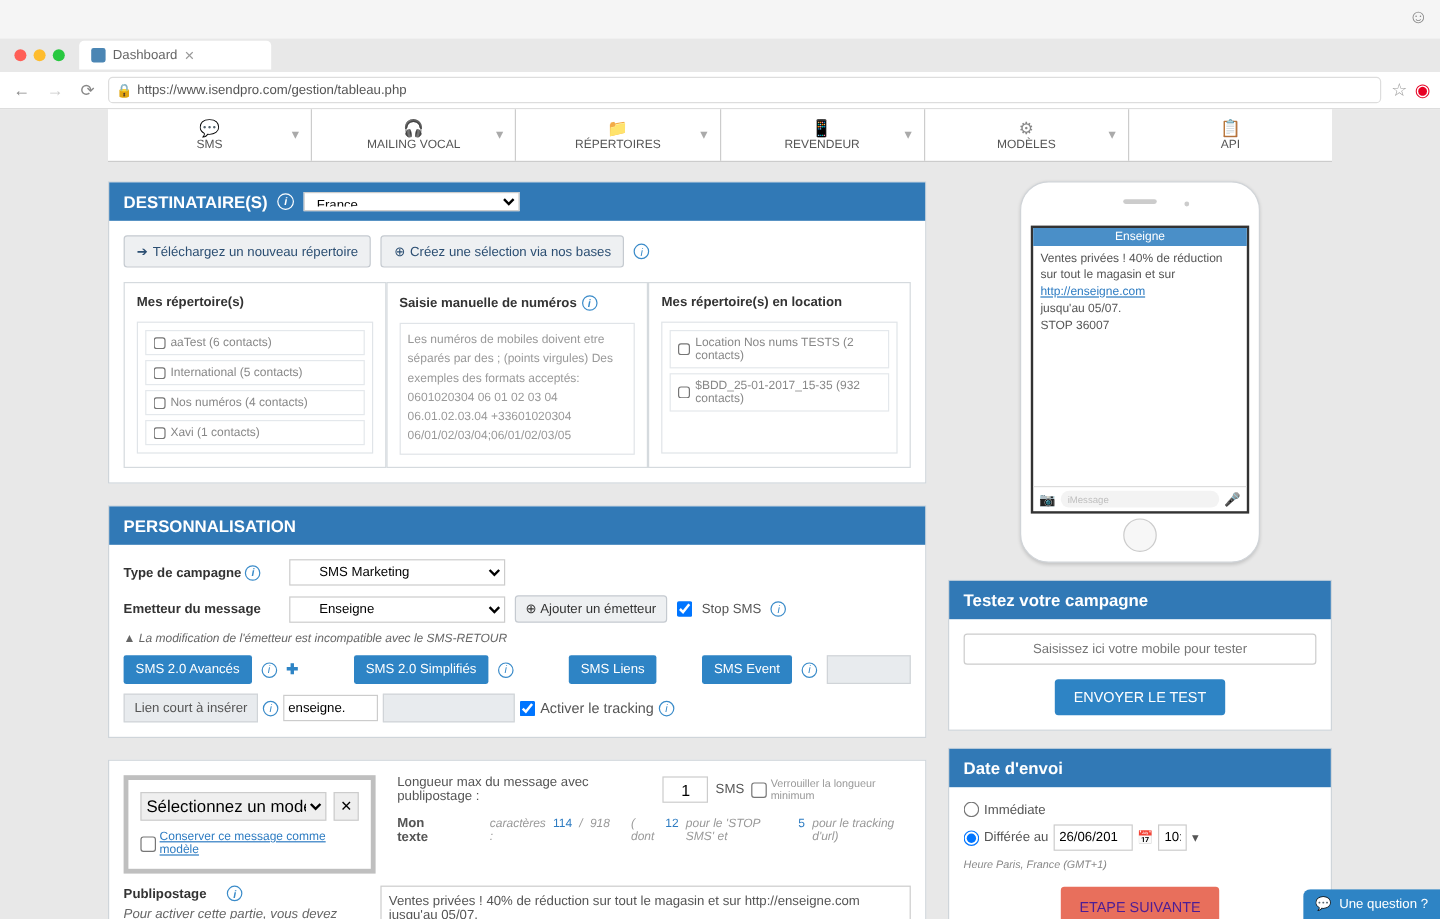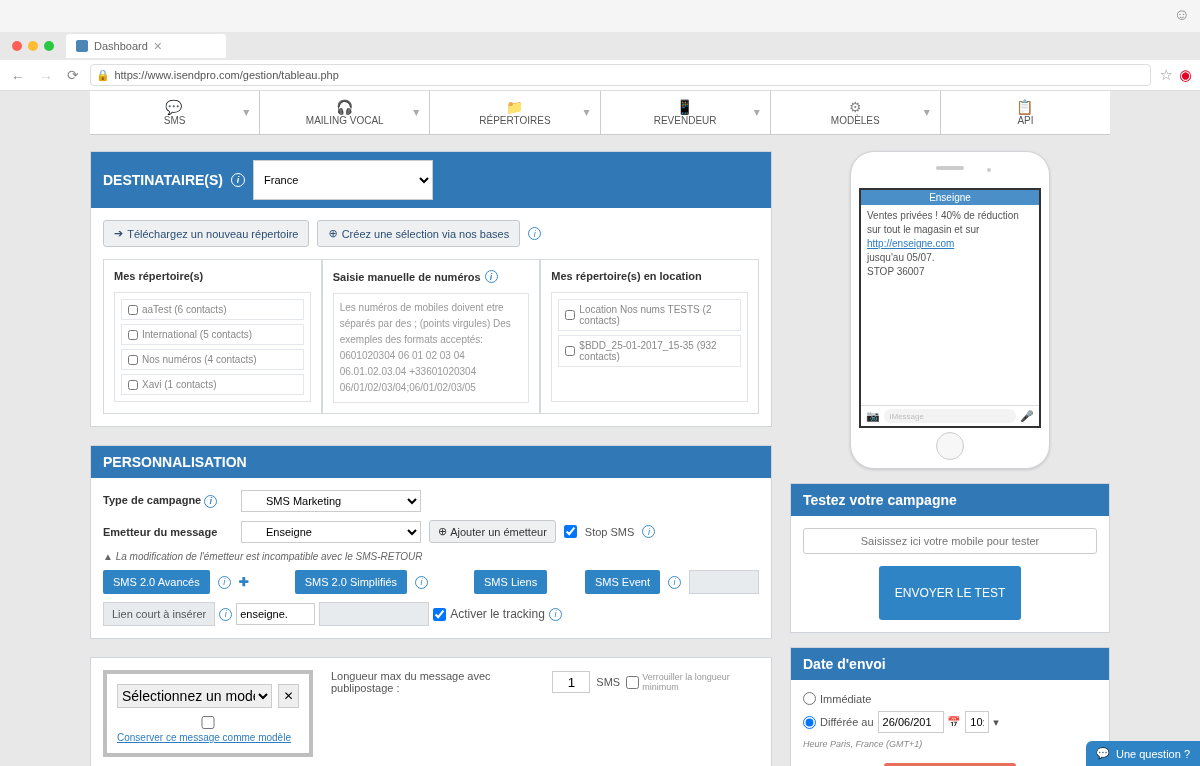--- a/index.html
+++ b/index.html
@@ -36,21 +36,21 @@
 
 .container { display: flex; gap: 18px; width: 1020px; margin: 16px auto; }
 .leftcol { flex: 1; display: flex; flex-direction: column; gap: 18px; }
 .rightcol { width: 320px; display: flex; flex-direction: column; gap: 14px; }
 
 .panel { background: #fff; border: 1px solid #cfd5da; }
 .panel-header { background: #3179b6; color: #fff; font-weight: bold; font-size: 14px; padding: 8px 12px; display: flex; align-items: center; gap: 8px; }
 .panel-header .info { display:inline-flex; width:14px; height:14px; border:1px solid #fff; border-radius:50%; align-items:center; justify-content:center; font-size:9px; font-style: italic; }
 .panel-body { padding: 12px; }
 
-select.country { background:#fff; border:1px solid #ccc; padding:3px 6px; font-size:11px; width:180px; height:40px; }
+select.country { background:#fff; border:1px solid #ccc; padding:3px 6px; font-size:11px; width:180px; height:16px; }
 
 .pill-row { display:flex; gap:8px; align-items:center; margin-bottom:12px; }
 .pill-btn { background:#eef0f2; border:1px solid #c5cad0; border-radius:3px; padding:6px 10px; font-size:11px; color:#2b4e72; cursor:pointer; display:inline-flex; align-items:center; gap:4px; }
 
 .triple { display:flex; }
 .box3 { flex:1; border:1px solid #d5dade; padding:10px; }
 .box3 h4 { font-size:11px; color:#333; font-weight:bold; margin-bottom:10px; display:flex; align-items:center; gap:4px; }
 .scroll-inner { border:1px solid #e0e4e8; padding:6px; height:110px; overflow:hidden; }
 .scroll-inner .mute { font-size:10px; color:#999; line-height:1.6; }
 .rep-item { border:1px solid #e4e8ec; padding:4px 6px; font-size:10px; color:#888; margin-bottom:4px; display:flex; align-items:center; gap:4px; }
@@ -68,30 +68,30 @@
 .sms-row { display:flex; align-items:center; gap:8px; flex-wrap:wrap; margin:8px 0; }
 .gray-slot { background:#e8ebee; display:inline-block; height:24px; width:70px; border:1px solid #d0d4d8; }
 .link-row { display:flex; align-items:center; gap:4px; margin-top:0; }
 .gray-pill { background:#e8ebee; color:#555; padding:5px 8px; border:1px solid #d0d4d8; font-size:11px; }
 
 
 .msg-top { display:flex; gap:18px; }
 .model-box { border:4px solid #bfbfbf; padding:10px; width:210px; }
 select.model { width:155px; height:24px; border:1px solid #ccc; font-size:14px; }
 .clear-btn { width:26px; height:24px; border:1px solid #ccc; background:#eee; font-size:12px; cursor:pointer; }
-.save-model { color:#2e7cc2; text-decoration:underline; font-size:10px; display:flex; gap:3px; margin-top:8px;flex-direction:column; }
+.save-model { color:#2e7cc2; text-decoration:underline; font-size:10px; display:flex; align-items:center; gap:3px; margin-top:8px; }
 
 .msg-right { flex:1; }
 .len-row { display:flex; align-items:center; gap:6px; font-size:11px; margin-bottom:10px; }
 .len-row input.num { width:38px; height:22px; border:1px solid #ccc; text-align:center; }
 .len-row .tiny { font-size:9px; color:#999; display:flex; align-items:center; gap:3px; }
 
 .texte-row { display:flex; gap:14px; }
 .pub-col { width:200px; font-size:11px; color:#666; }
-.pub-col .pub-title { font-weight:bold; color:#333; display:flex; align-items:center; gap:4px;text-align:center; }
+.pub-col .pub-title { font-weight:bold; color:#333; display:flex; align-items:center; gap:17px;text-align:center; }
 .pub-col .pub-desc { font-style:italic; margin-top:4px; line-height:1.4; }
 
 .counter-row { font-size:10px; color:#999; font-style:italic; display:flex; gap:6px; margin-bottom:4px; }
 .counter-row .blue { color:#2e7cc2; font-style:normal; }
 textarea.sms-text { width:100%; height:60px; border:1px solid #ccc; padding:6px; font-size:11px; color:#555; resize:none; }
 
 
 .phone-frame { width:200px; margin:0 auto; background:#fff; border:1px solid #d0d4d8; border-radius:24px; padding:36px 8px 40px; position:relative; box-shadow:0 1px 3px rgba(0,0,0,.15); }
 .phone-frame::before { content:""; position:absolute; top:14px; left:50%; transform:translateX(-50%); width:28px; height:4px; background:#ccc; border-radius:2px; }
 .phone-frame::after { content:""; position:absolute; bottom:8px; left:50%; transform:translateX(-50%); width:26px; height:26px; border:1px solid #ccc; border-radius:50%; background:#f7f7f7; }
@@ -101,21 +101,21 @@
 .sms-hdr { background:#4a8fc8; color:#fff; text-align:center; padding:2px; font-size:10px; }
 .sms-body { padding:4px 6px; color:#555; line-height:1.4; }
 .sms-body a { color:#2e7cc2; text-decoration:underline; }
 .phone-bottom { margin-top:auto; display:flex; align-items:center; gap:4px; padding:3px 5px; border-top:1px solid #ddd; color:#c0c0c0; }
 .phone-bottom .cam { font-size:11px; }
 .phone-bottom .minput { flex:1; height:14px; background:#f3f3f3; border-radius:8px; font-size:8px; padding:0 6px; display:flex; align-items:center; }
 .phone-bottom .mic { font-size:11px; }
 
 .test-panel { text-align:center; }
 .test-input { width:100%; border:1px solid #ccc; height:26px; text-align:center; font-size:11px; color:#888; border-radius:3px; margin-bottom:12px; }
-.btn-test { background:#2e84c5; color:#fff; border:none; border-radius:3px; padding:20px 16px; font-size:12px; cursor:pointer; }
+.btn-test { background:#2e84c5; color:#fff; border:none; border-radius:3px; padding:8px 16px; font-size:12px; cursor:pointer; }
 
 .date-body label { font-size:11px; display:flex; align-items:center; gap:4px; margin-bottom:6px; }
 .date-body input[type=text]{ border:1px solid #ccc; height:22px; font-size:11px; padding:0 4px; }
 .date-body .tz { font-size:9px; color:#888; font-style:italic; margin-top:4px; }
 .btn-next { background:#e86f5c; color:#4c1d95; border:none; border-radius:3px; padding:10px 16px; font-size:12px; display:block; margin:14px auto 4px; cursor:pointer; }
 
 .info-badge { display:inline-flex; width:13px; height:13px; border:1px solid #3a8bc9; color:#3a8bc9; border-radius:50%; align-items:center; justify-content:center; font-size:9px; font-style:italic; }
 
 
 .help-btn { position:fixed; right:0; bottom:0; background:#2e84c5; color:#fff; padding:6px 10px; font-size:11px; border-top-left-radius:6px; display:flex; align-items:center; gap:6px; cursor:pointer; }
@@ -325,20 +325,35 @@
               <div class="len-row">
                 <span>Longueur max du message avec publipostage :</span>
                 <input class="num" value="1" style="">
                 <span>SMS</span>
                 <span class="tiny">
                     <input type="checkbox" style=""> 
                     <span>Verrouiller la longueur minimum</span>
                   </span>
               </div>
 
+              <div style="display:flex; gap:30px; align-items:baseline;">
+                <span style="font-weight:bold; font-size:11px;">Mon texte</span>
+                <div class="counter-row">
+                  <span>caractères :</span>
+                  <span class="blue">114</span>
+                  <span>/</span>
+                  <span>918</span>
+                  &nbsp;&nbsp;
+                  <span>( dont</span>
+                  <span class="blue">12</span>
+                  <span>pour le 'STOP SMS' et</span>
+                  <span class="blue">5</span>
+                  <span>pour le tracking d'url)</span>
+                </div>
+              </div>
             </div>
           </div>
 
           <div class="texte-row" style="margin-top:10px;">
             <div class="pub-col">
               <div class="pub-title">
                   <span>Publipostage</span> 
                   <span class="info-badge">i</span>
                 </div>
               <div class="pub-desc">Pour activer cette partie, vous devez sélectionner un seul répertoire</div>

